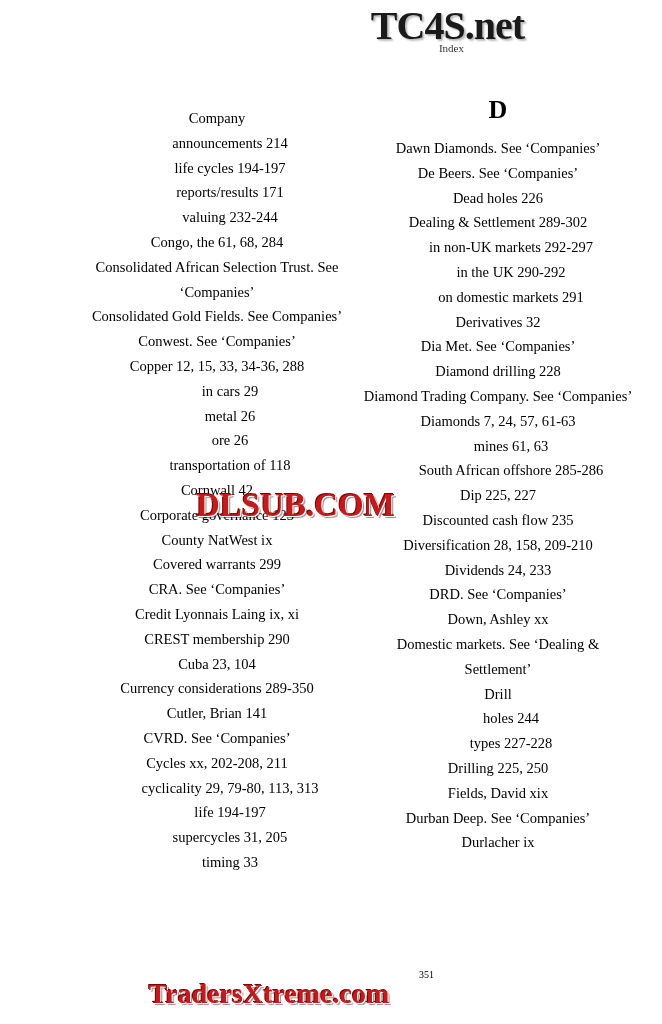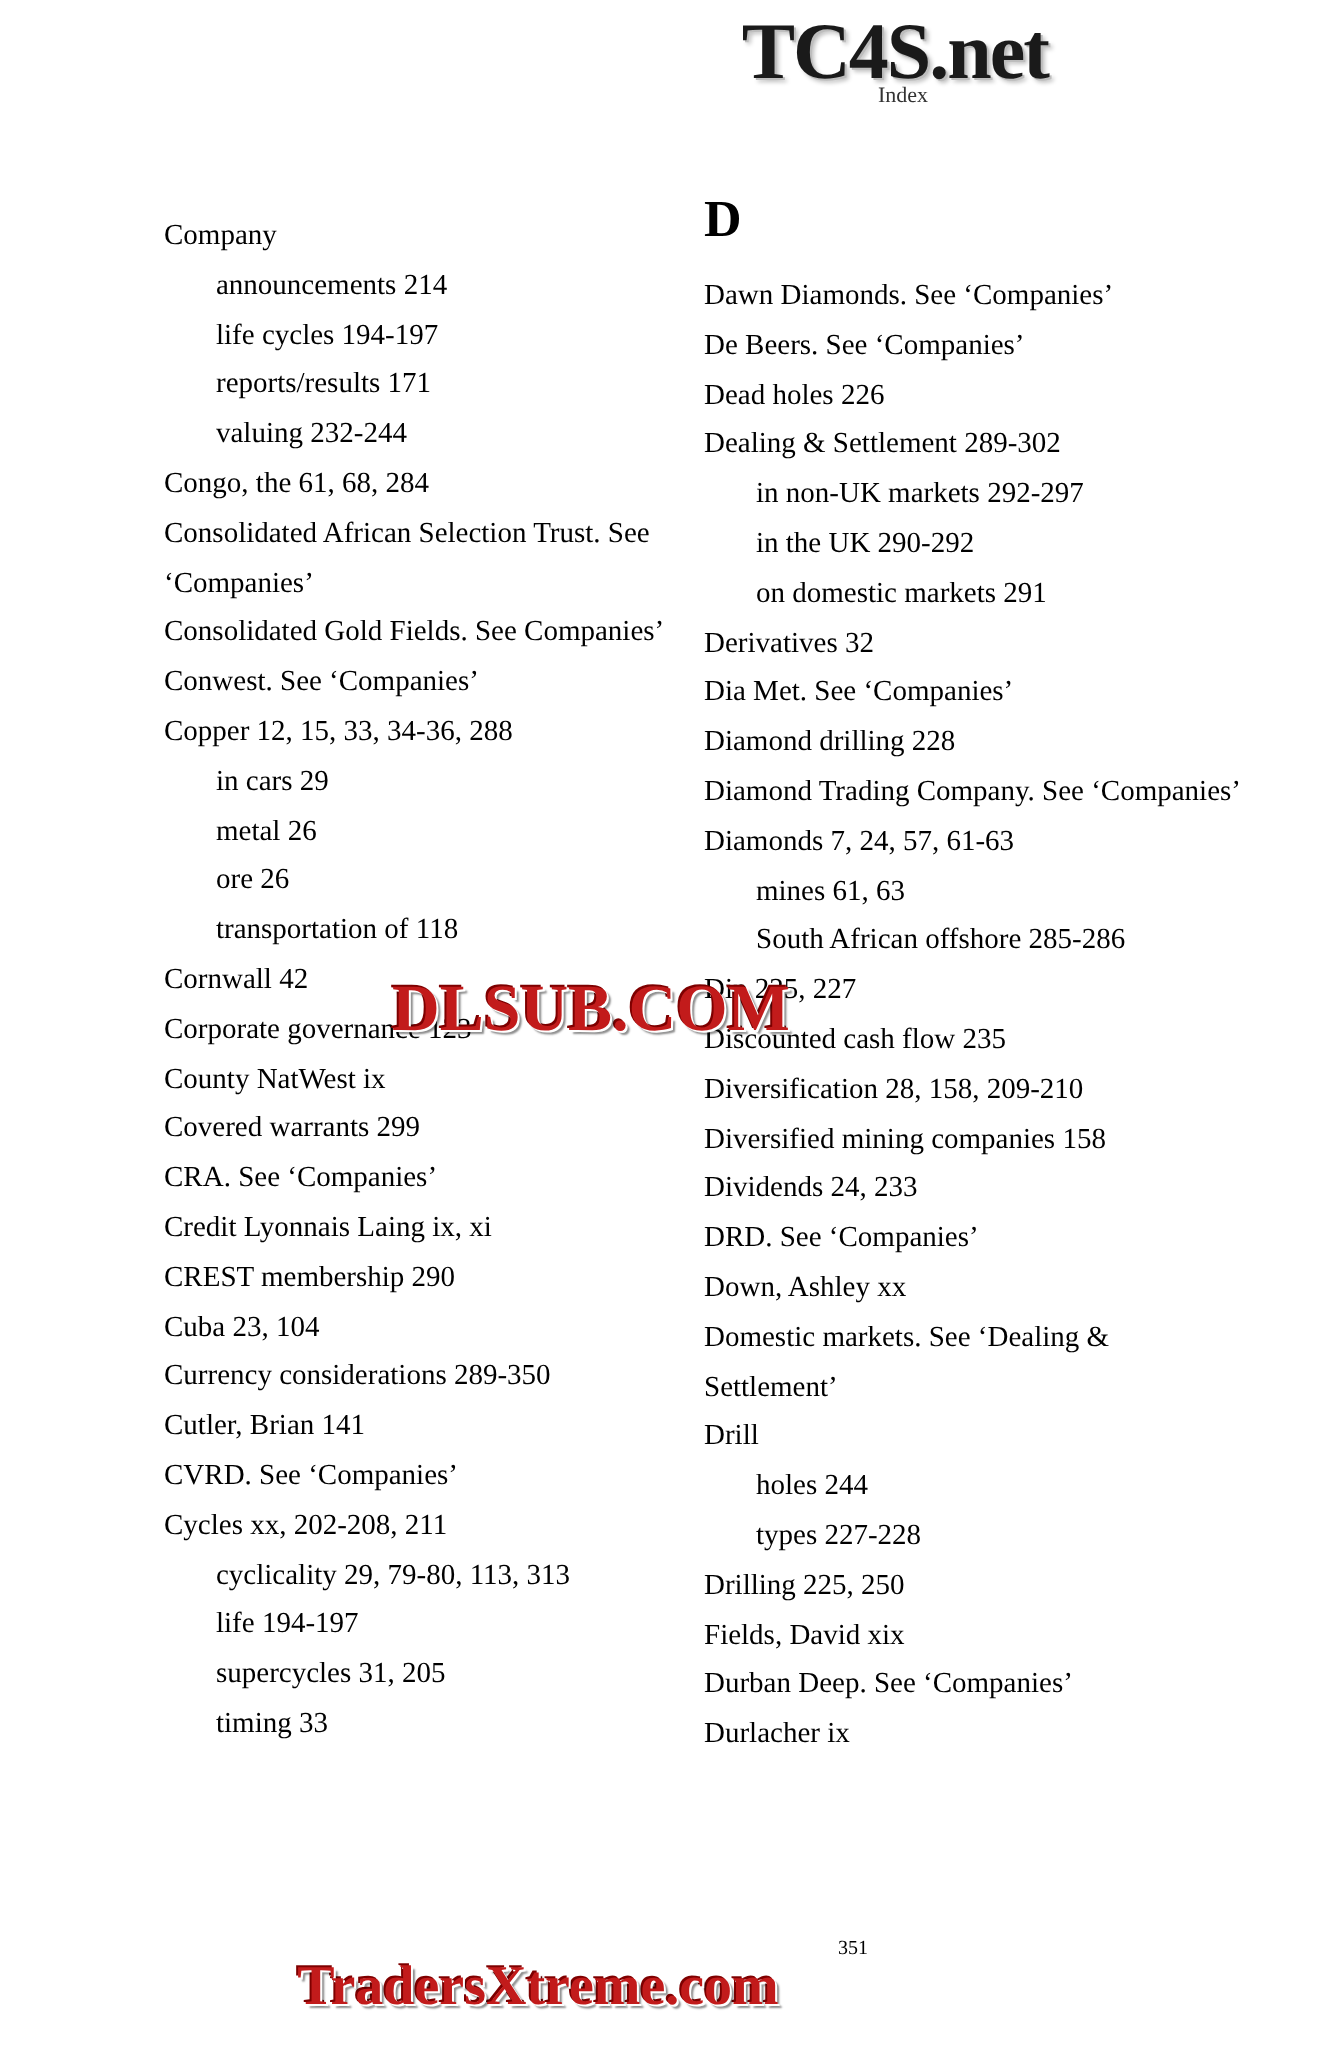--- a/index.html
+++ b/index.html
@@ -72,21 +72,22 @@
     pointer-events: none;
   }
 
   
   .columns {
     position: absolute;
     left: 0;
     top: 95px;
     width: 662px;
     display: flex;
-    gap: 0px;
+    gap: 11px;
+    text-align: center;
   }
   .col {
     width: 270px;
     font-size: 14.5px;
     line-height: 24.8px;
   }
   .col-left { margin-left: 82px; }
   .col-right { margin-left: 0px; }
 
   .section-letter {
@@ -171,21 +172,20 @@
           <div class="entry lvl0">Derivatives 32</div>
           <div class="entry lvl0">Dia Met. See ‘Companies’</div>
           <div class="entry lvl0">Diamond drilling 228</div>
           <div class="entry lvl0">Diamond Trading Company. See ‘Companies’</div>
           <div class="entry lvl0">Diamonds 7, 24, 57, 61-63</div>
           <div class="entry lvl1">mines 61, 63</div>
           <div class="entry lvl1">South African offshore 285-286</div>
           <div class="entry lvl0">Dip 225, 227</div>
           <div class="entry lvl0">Discounted cash flow 235</div>
           <div class="entry lvl0">Diversification 28, 158, 209-210</div>
-          <div class="entry lvl0">Diversified mining companies 158</div>
           <div class="entry lvl0">Dividends 24, 233</div>
           <div class="entry lvl0">DRD. See ‘Companies’</div>
           <div class="entry lvl0">Down, Ashley xx</div>
           <div class="entry lvl0">Domestic markets. See ‘Dealing &amp; Settlement’</div>
           <div class="entry lvl0">Drill</div>
           <div class="entry lvl1">holes 244</div>
           <div class="entry lvl1">types 227-228</div>
           <div class="entry lvl0">Drilling 225, 250</div>
           <div class="entry lvl0">Fields, David xix</div>
           <div class="entry lvl0">Durban Deep. See ‘Companies’</div>

